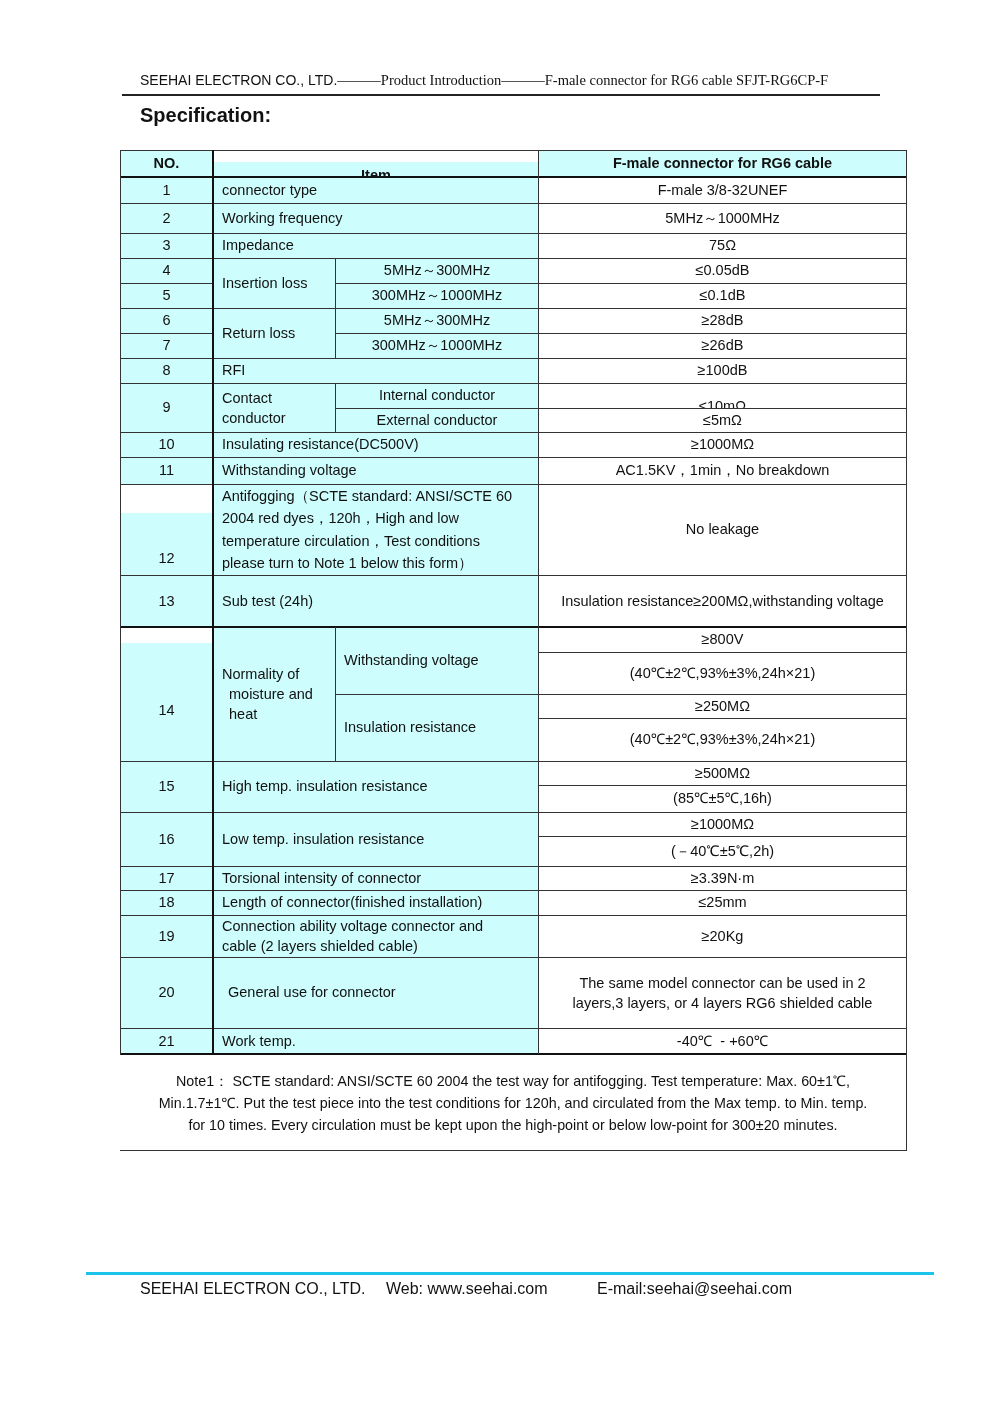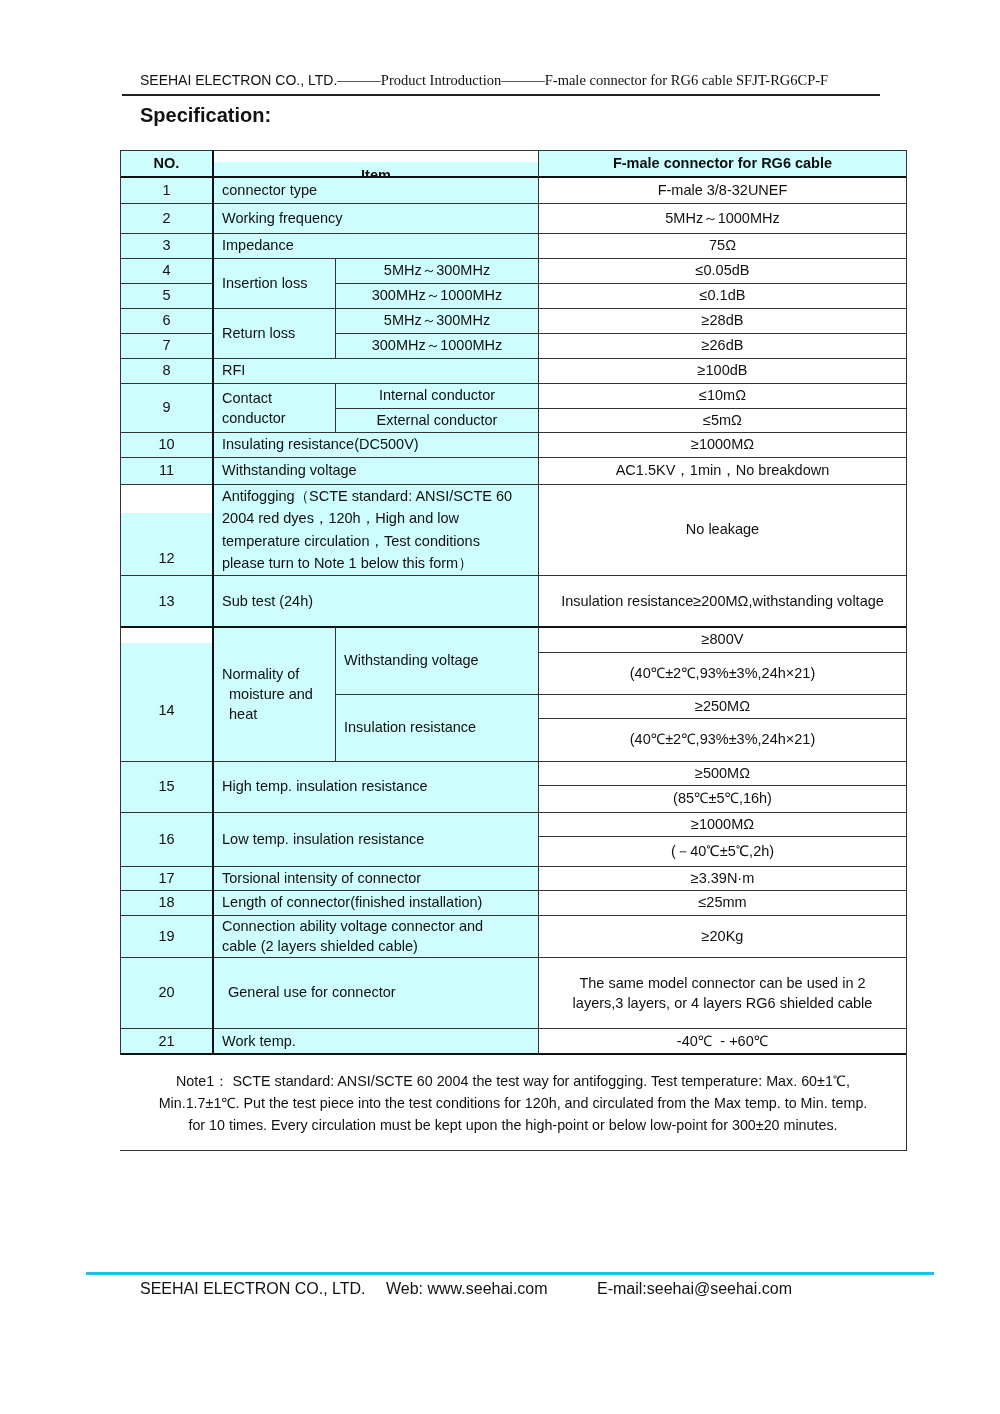--- a/index.html
+++ b/index.html
@@ -116,21 +116,21 @@
   <div class="c lft" style="left:213px;top:1028px;width:326px;height:26px;">Work temp.</div>
 
   <div class="c ctr w" style="left:539px;top:177px;width:367px;height:26px;">F-male 3/8-32UNEF</div>
   <div class="c ctr w" style="left:539px;top:203px;width:367px;height:30px;">5MHz～1000MHz</div>
   <div class="c ctr w" style="left:539px;top:233px;width:367px;height:25px;">75Ω</div>
   <div class="c ctr w" style="left:539px;top:258px;width:367px;height:25px;">≤0.05dB</div>
   <div class="c ctr w" style="left:539px;top:283px;width:367px;height:25px;">≤0.1dB</div>
   <div class="c ctr w" style="left:539px;top:308px;width:367px;height:25px;">≥28dB</div>
   <div class="c ctr w" style="left:539px;top:333px;width:367px;height:25px;">≥26dB</div>
   <div class="c ctr w" style="left:539px;top:358px;width:367px;height:25px;">≥100dB</div>
-  <div class="c ctr w" style="left:539px;top:383px;width:367px;height:25px;">≤10mΩ</div>
+  <div class="c ctr w" style="left:539px;top:394px;width:367px;height:25px;">≤10mΩ</div>
   <div class="c ctr w" style="left:539px;top:408px;width:367px;height:24px;">≤5mΩ</div>
   <div class="c ctr w" style="left:539px;top:432px;width:367px;height:25px;">≥1000MΩ</div>
   <div class="c ctr w" style="left:539px;top:457px;width:367px;height:27px;">AC1.5KV，1min，No breakdown</div>
   <div class="c ctr w" style="left:539px;top:484px;width:367px;height:91px;">No leakage</div>
   <div class="c ctr w" style="left:539px;top:575px;width:367px;height:52px;flex-direction:column;line-height:20px;">
     <span>Insulation resistance≥200MΩ,withstanding voltage</span>
   </div>
   <div class="c ctr w" style="left:539px;top:627px;width:367px;height:25px;">≥800V</div>
   <div class="c ctr w" style="left:539px;top:652px;width:367px;height:42px;">(40℃±2℃,93%±3%,24h×21)</div>
   <div class="c ctr w" style="left:539px;top:694px;width:367px;height:24px;">≥250MΩ</div>

